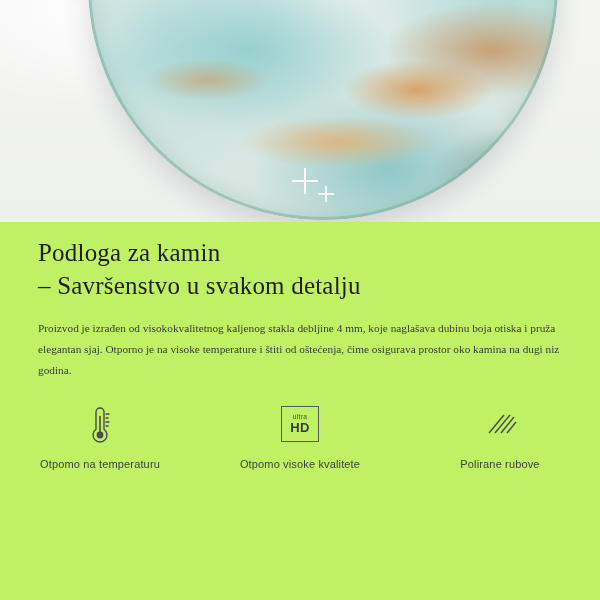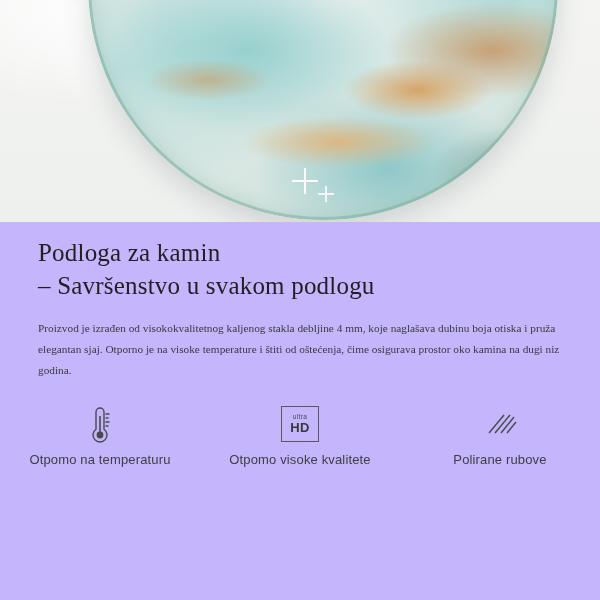--- a/index.html
+++ b/index.html
@@ -10,21 +10,21 @@
     width: 600px;
     height: 600px;
     background: #ffffff;
     font-family: "Liberation Sans", sans-serif;
     overflow: hidden;
   }
   .page {
     position: relative;
     width: 600px;
     height: 600px;
-    background: #c4b5fd;
+    background: #bef264;
     overflow: hidden;
   }
 
   
   .hero {
     position: absolute;
     left: 0;
     top: 0;
     width: 600px;
     height: 222px;
@@ -147,22 +147,22 @@
   }
   .feature-icon {
     width: 46px;
     height: 48px;
     display: flex;
     align-items: center;
     justify-content: center;
     color: #4a4a4a;
   }
   .feature-label {
-    margin-top: 4px;
-    font-size: 13px;
+    margin-top: 10px;
+    font-size: 11px;
     color: #3f3f3f;
     text-align: right;
     letter-spacing: 0.15px;
   }
   .hd-badge {
     width: 36px;
     height: 34px;
     border: 1.4px solid #585858;
     display: flex;
     flex-direction: column;
@@ -194,21 +194,21 @@
       <div class="board-gloss"></div>
       <div class="board-edge"></div>
     </div>
     <div class="sparkle s1"></div>
     <div class="sparkle s2"></div>
   </div>
 
   <div class="content">
     <h1 class="headline">
       <span>Podloga za kamin</span>
-      <span class="line2">– Savršenstvo u svakom podlogu</span>
+      <span class="line2">– Savršenstvo u svakom detalju</span>
     </h1>
     <p class="body-copy">Proizvod je izrađen od visokokvalitetnog kaljenog stakla debljine 4 mm, koje naglašava dubinu boja otiska i pruža elegantan sjaj. Otporno je na visoke temperature i štiti od oštećenja, čime osigurava prostor oko kamina na dugi niz godina.</p>
   </div>
 
   <div class="features">
 
     <div class="feature">
       <div class="feature-icon">
         <svg width="40" height="44" viewBox="0 0 40 44" fill="none" stroke="#4a4a4a" stroke-width="1.4">
           <path d="M20 6a4 4 0 0 0-4 4v17.2a7 7 0 1 0 8 0V10a4 4 0 0 0-4-4z"></path>

